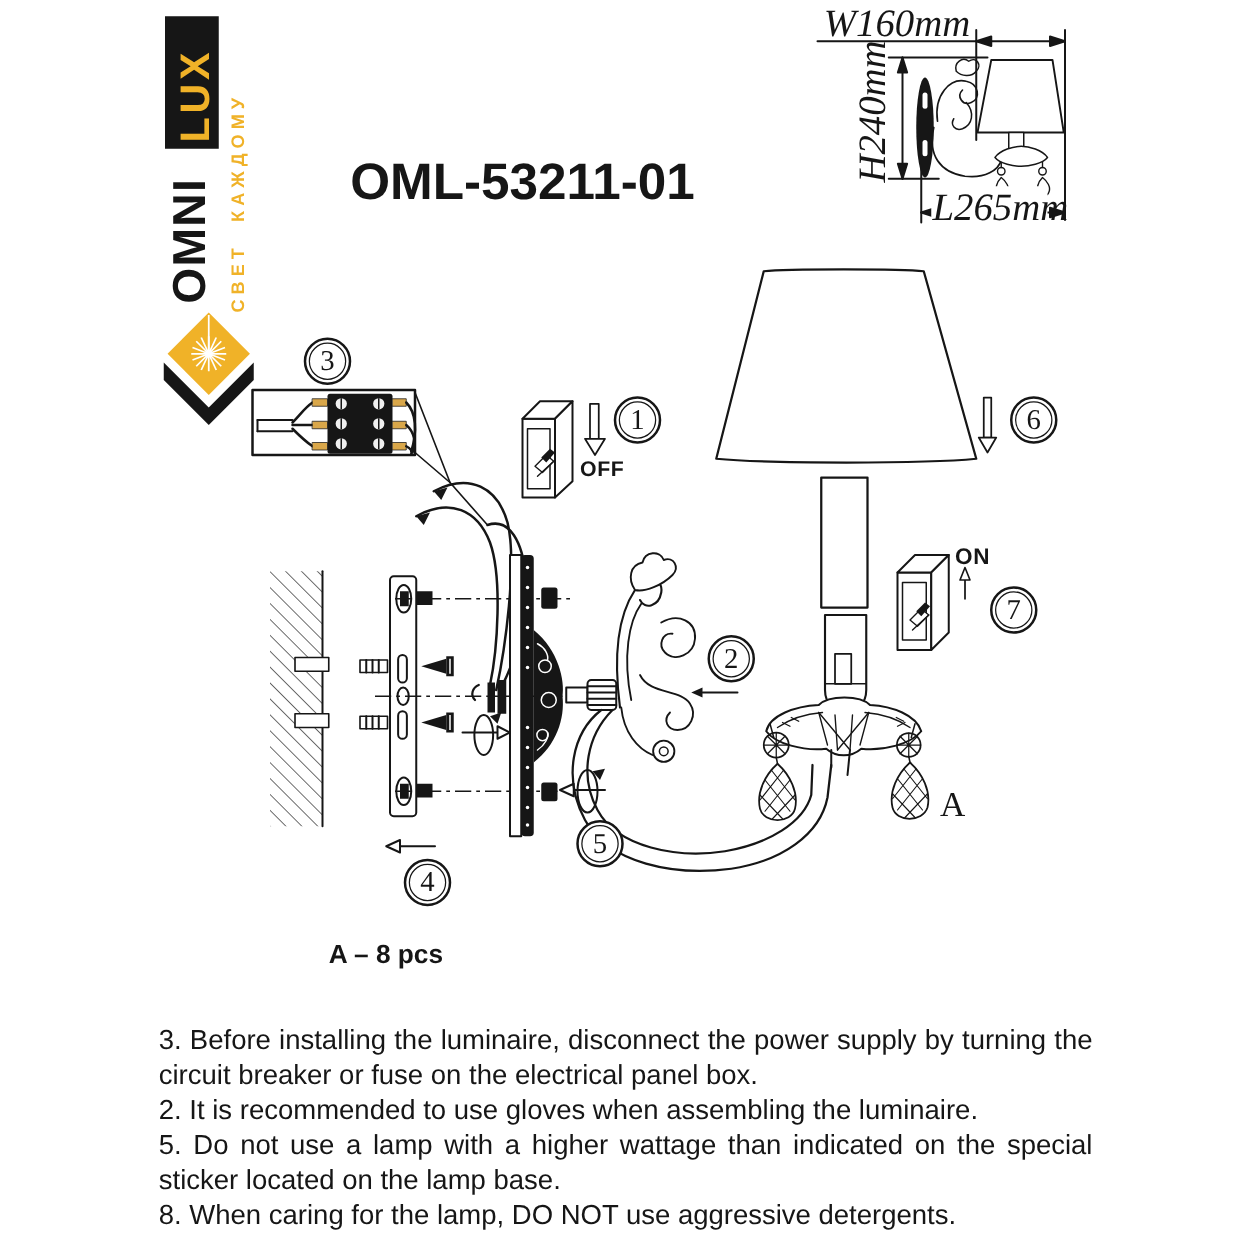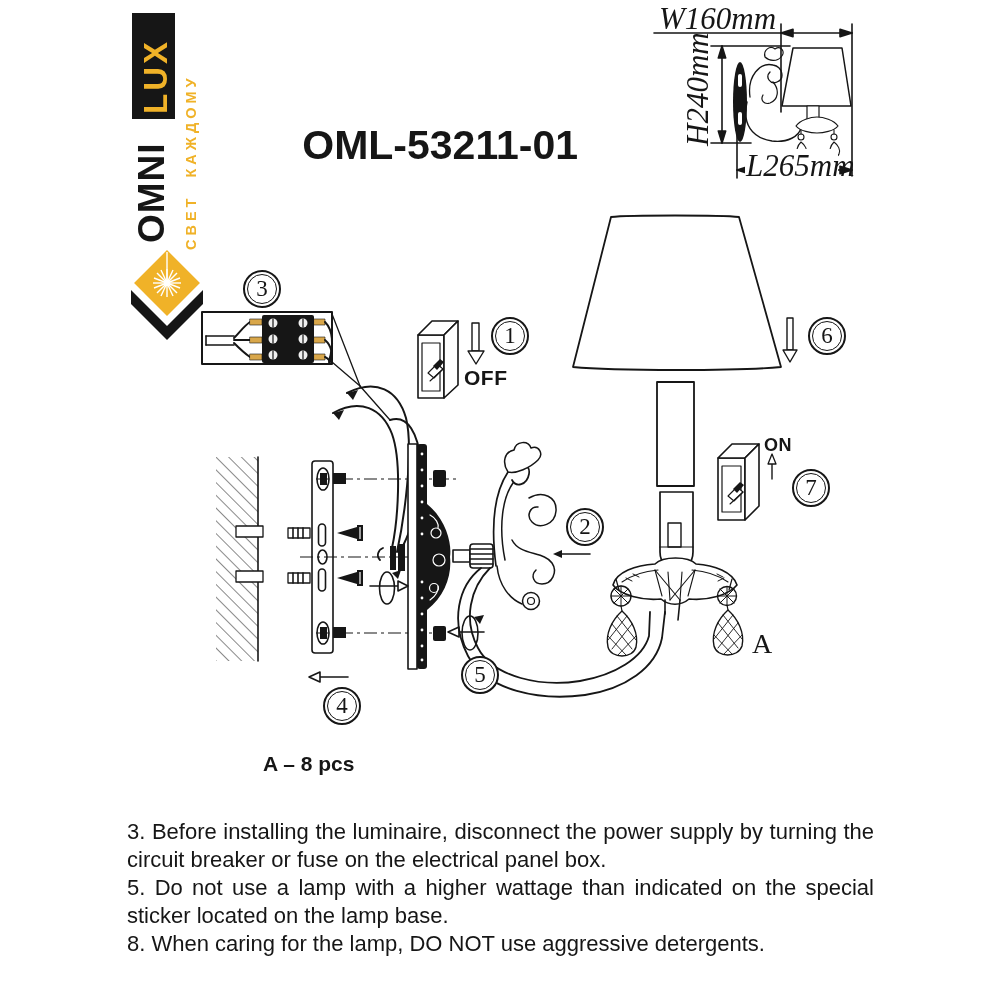--- a/index.html
+++ b/index.html
@@ -11,27 +11,27 @@
   .lineart{ stroke:var(--ink); stroke-width:1.6; fill:none; stroke-linecap:round; stroke-linejoin:round; }
 
   
   .vtext{ position:absolute; transform:rotate(-90deg); transform-origin:0 0; white-space:nowrap; }
   .lux-box{ position:absolute; left:132px; top:13px; width:43px; height:106px; background:var(--ink); }
   .lux-text{ left:5px; top:101px; font-size:33px; font-weight:bold; color:var(--gold); letter-spacing:3px; }
   .omni-text{ left:131px; top:243px; font-size:37px; font-weight:bold; color:var(--ink); letter-spacing:1px; }
   .tagline{ left:183px; top:250px; font-size:14.5px; font-weight:bold; color:var(--gold); letter-spacing:4px; word-spacing:9px; }
 
   
-  .model-title{ position:absolute; left:258px; top:122px; width:320px; text-align:right;
+  .model-title{ position:absolute; left:258px; top:122px; width:320px; text-align:center;
                 font-size:41px; font-weight:700; letter-spacing:0px; }
   .badge{ position:absolute; width:38px; height:38px; border:2px solid var(--ink); border-radius:50%;
           display:flex; align-items:center; justify-content:center;
           font-family:"Liberation Serif", serif; font-size:23px; color:var(--ink); background:#fff; }
   .badge::before{ content:""; position:absolute; inset:2px; border:1.3px solid var(--ink); border-radius:50%; }
-  .sw-label{ position:absolute; font-weight:bold; font-size:21px; letter-spacing:0.5px; }
+  .sw-label{ position:absolute; font-weight:bold; font-size:17px; letter-spacing:0.5px; }
   .parts-note{ position:absolute; left:263px; top:752px; font-size:21px; font-weight:bold; }
 
   
   .instructions{ position:absolute; left:127px; top:818px; width:747px; font-size:22px; line-height:28px; }
   .instructions p{ margin:0; text-align:justify; text-align-last:left; }
 </style>
 </head>
 <body>
 
 <div id="sheet">
@@ -354,17 +354,18 @@
   <div class="badge" style="left:808px; top:317px;">6</div>
   <div class="badge" style="left:792px; top:469px;">7</div>
 
   <div class="sw-label" style="left:464px; top:366px;">OFF</div>
   <div class="sw-label" style="left:764px; top:435px; font-size:18px;">ON</div>
 
   <div class="parts-note">A – 8 pcs</div>
 
   <div class="instructions">
     <p>3. Before installing the luminaire, disconnect the power supply by turning the circuit breaker or fuse on the electrical panel box.</p>
+    <p>2. It is recommended to use gloves when assembling the luminaire.</p>
     <p>5. Do not use a lamp with a higher wattage than indicated on the special sticker located on the lamp base.</p>
     <p>8. When caring for the lamp, DO NOT use aggressive detergents.</p>
   </div>
 
 </div>
 
 </body></html>

